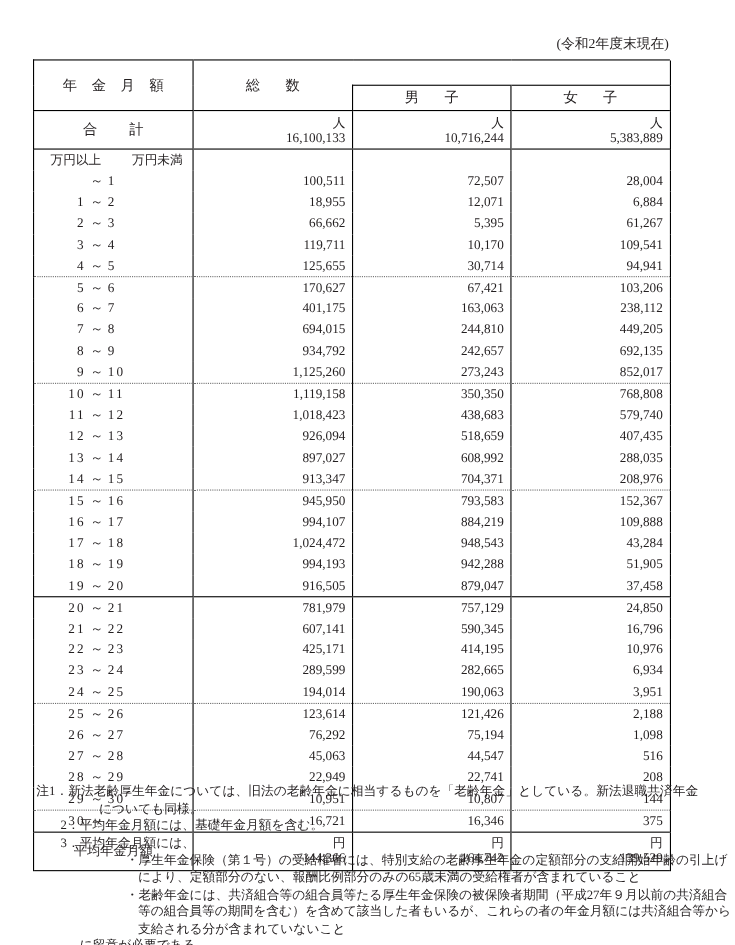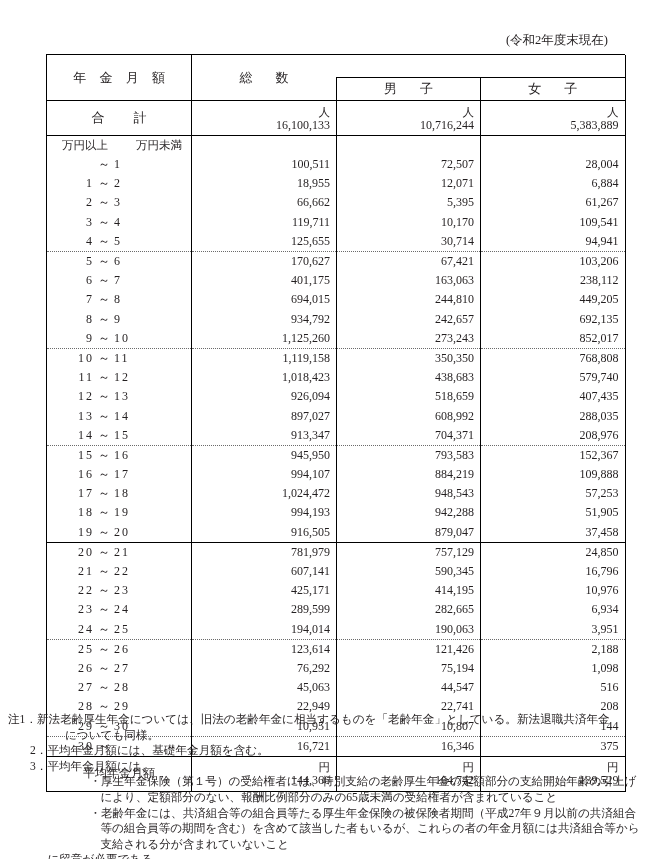--- a/index.html
+++ b/index.html
@@ -32,21 +32,21 @@
   .subtitle {
     position: absolute;
     right: 60px; top: 32px;
     font-size: 12.5px;
     white-space: nowrap;
   }
 
   
   .tbl-wrap {
     position: absolute;
-    left: 46px; top: 54px;
+    left: 30px; top: 54px;
     width: 531px;
     border-radius: 15px;
   }
   table.main {
     border-collapse: collapse;
     table-layout: fixed;
     width: 578px;
     font-size: 12px;
   }
   table.main td, table.main th {
@@ -141,21 +141,21 @@
   
   .notes {
     position: absolute;
     left: 8px; top: 712px;
     width: 656px;
     font-size: 11.6px;
     line-height: 15.6px;
   }
   .note-line { display: block; white-space: nowrap; }
   .note-row { display: flex; }
-  .note-marker { flex: 0 0 auto; white-space: nowrap; }
+  .note-marker { flex: 0 0 auto; white-space: nowrap; margin-left: 25px; }
   .note-body { flex: 1 1 auto; }
   .ind1 { padding-left: 22px; }
   .ind2 { padding-left: 42px; }
   .ind3 { padding-left: 53px; }
   .ind-tail { padding-left: 28px; }
 </style>
 </head>
 <body>
 
 <div class="page">
@@ -309,21 +309,21 @@
           <tr class="drow">
             <td class="bl rangecell"><span class="rg-a">16</span><span class="rg-t">～</span><span class="rg-b">17</span></td>
             <td class="bl numcell">994,107</td>
             <td class="bl numcell">884,219</td>
             <td class="bl numcell br" colspan="2">109,888</td>
           </tr>
           <tr class="drow">
             <td class="bl rangecell"><span class="rg-a">17</span><span class="rg-t">～</span><span class="rg-b">18</span></td>
             <td class="bl numcell">1,024,472</td>
             <td class="bl numcell">948,543</td>
-            <td class="bl numcell br" colspan="2">57,253</td>
+            <td class="bl numcell br" colspan="2">43,284</td>
           </tr>
           <tr class="drow">
             <td class="bl rangecell"><span class="rg-a">18</span><span class="rg-t">～</span><span class="rg-b">19</span></td>
             <td class="bl numcell">994,193</td>
             <td class="bl numcell">942,288</td>
             <td class="bl numcell br" colspan="2">51,905</td>
           </tr>
           <tr class="drow solidline">
             <td class="bl rangecell"><span class="rg-a">19</span><span class="rg-t">～</span><span class="rg-b">20</span></td>
             <td class="bl numcell">916,505</td>

